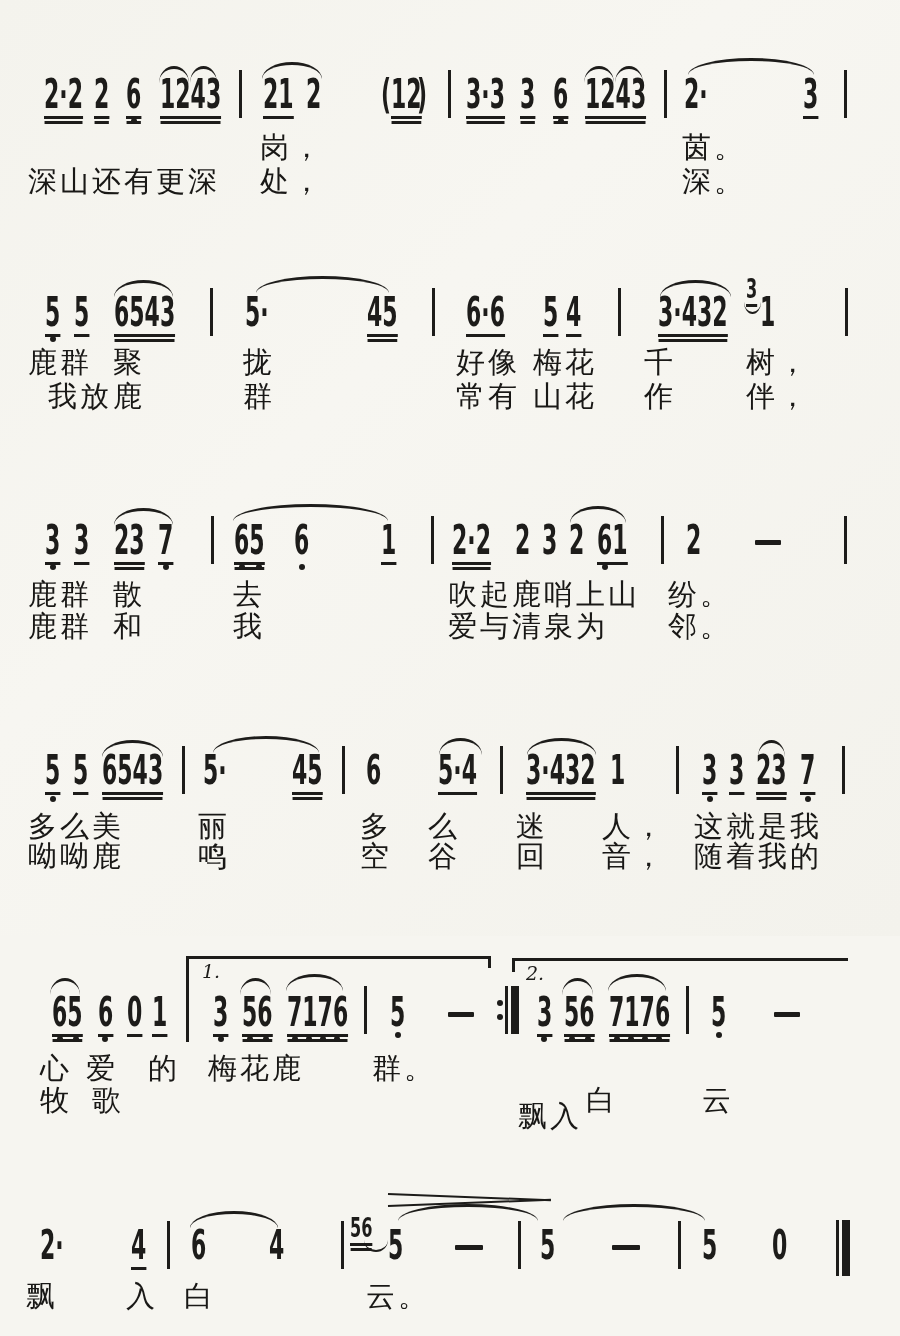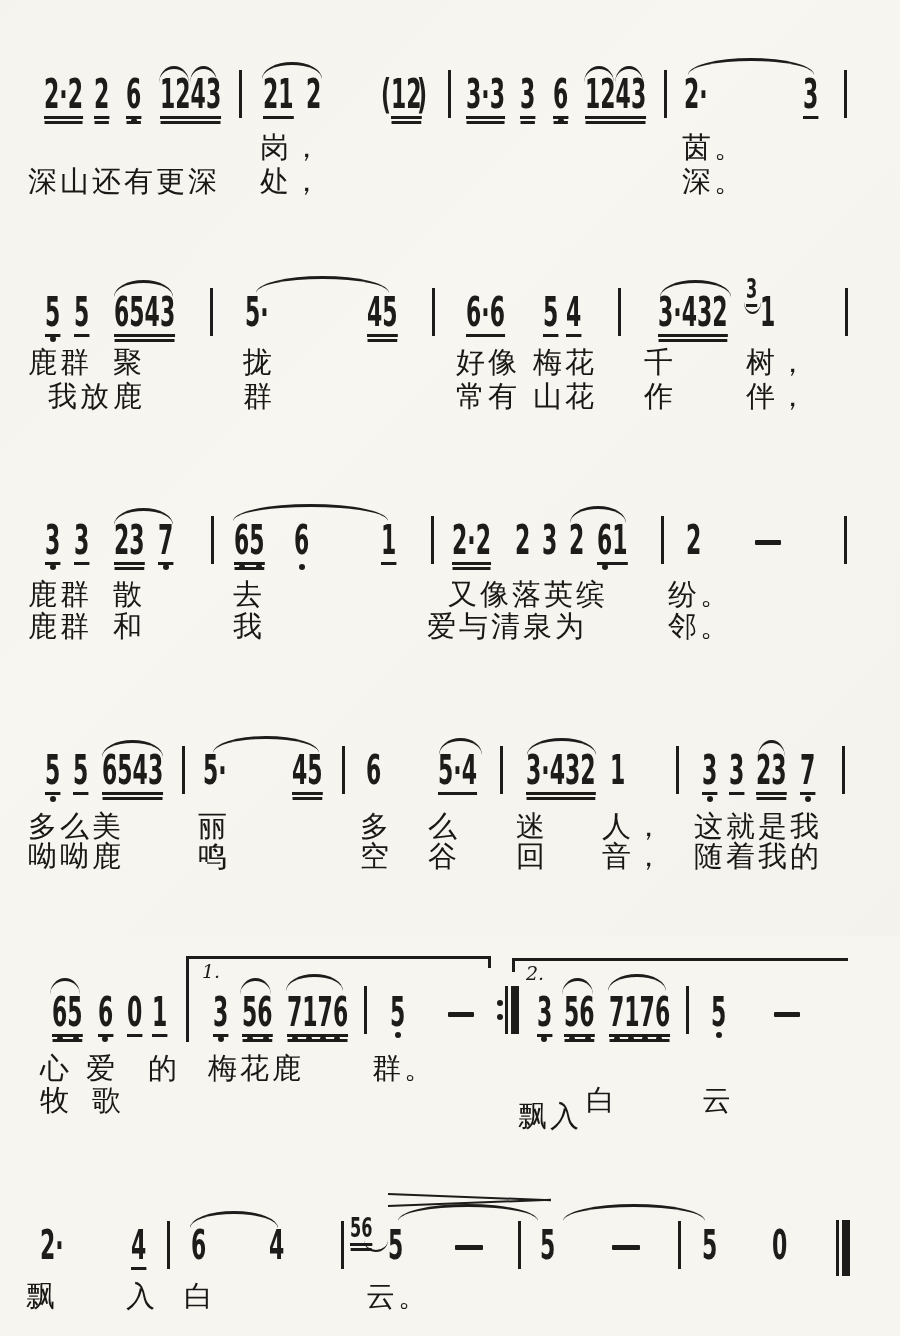--- a/index.html
+++ b/index.html
@@ -131,26 +131,26 @@
       <div class="tok bar" style="left: 844px; top: 4px;"></div>
       <div class="tok odot" style="left: 50px; top: 52px;"></div>
       <div class="tok odot" style="left: 163px; top: 52px;"></div>
       <div class="tok odot" style="left: 239px; top: 52px;"></div>
       <div class="tok odot" style="left: 256px; top: 52px;"></div>
       <div class="tok odot" style="left: 299px; top: 52px;"></div>
       <div class="tok odot" style="left: 602px; top: 52px;"></div>
       <div class="tok lyr" style="left: 28px; top: 68px;">鹿群</div>
       <div class="tok lyr" style="left: 113px; top: 68px;">散</div>
       <div class="tok lyr" style="left: 233px; top: 68px;">去</div>
-      <div class="tok lyr" style="left: 448px; top: 68px;">又像落英缤</div>
+      <div class="tok lyr" style="left: 448px; top: 68px;">吹起鹿哨上山</div>
       <div class="tok lyr" style="left: 668px; top: 68px;">纷。</div>
       <div class="tok lyr" style="left: 28px; top: 100px;">鹿群</div>
       <div class="tok lyr" style="left: 113px; top: 100px;">和</div>
       <div class="tok lyr" style="left: 233px; top: 100px;">我</div>
-      <div class="tok lyr" style="left: 427px; top: 100px; text-align: center;">爱与清泉为</div>
+      <div class="tok lyr" style="left: 448px; top: 100px; text-align: center;">爱与清泉为</div>
       <div class="tok lyr" style="left: 668px; top: 100px;">邻。</div>
     </div>
     <div class="system" style="top: 742px;">
       <div class="tok slur" style="left: 102px; top: -2px; width: 61px;"></div>
       <div class="tok slur" style="left: 213px; top: -6px; width: 106px;"></div>
       <div class="tok slur" style="left: 439px; top: -4px; width: 43px;"></div>
       <div class="tok slur" style="left: 527px; top: -4px; width: 69px;"></div>
       <div class="tok slur" style="left: 758px; top: -2px; width: 27px;"></div>
       <div class="tok note u1" style="left: 45px; top: 8px;">5</div>
       <div class="tok note u1" style="left: 73px; top: 8px;">5</div>

